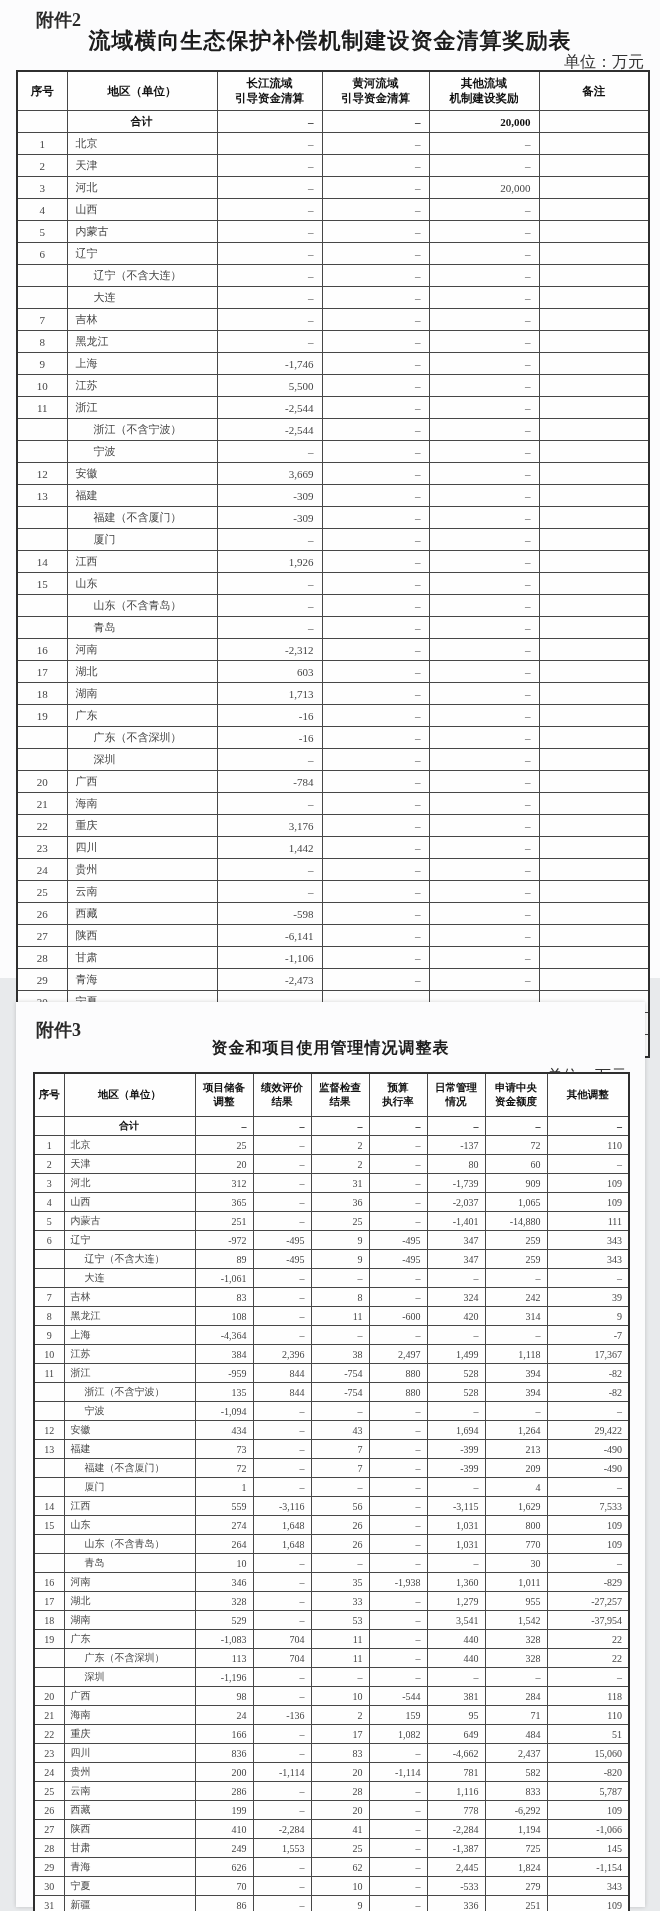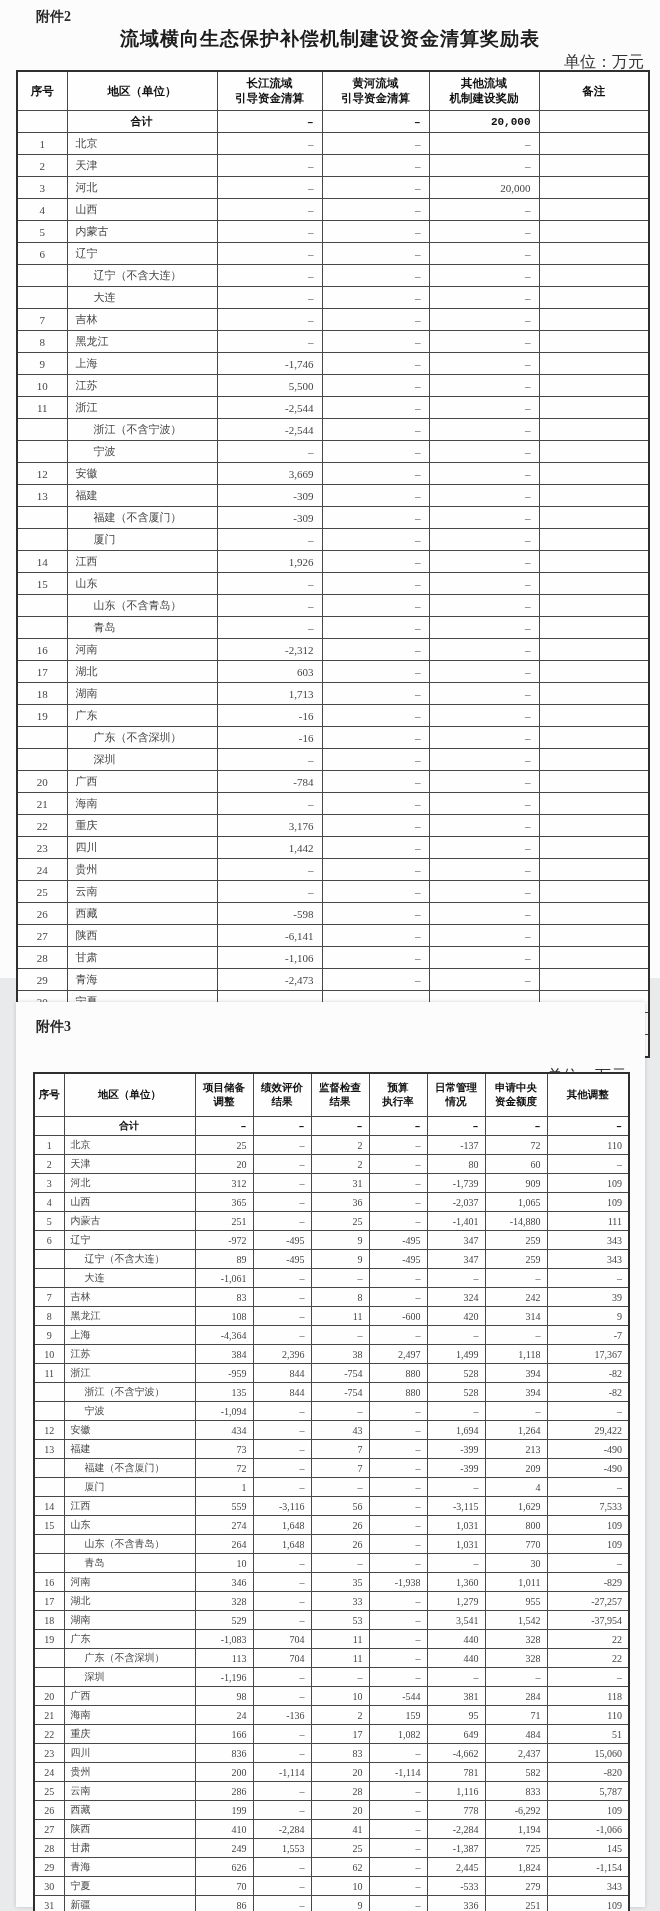--- a/index.html
+++ b/index.html
@@ -6,43 +6,43 @@
   body{
     width:660px;height:1911px;position:relative;
     background:#e8eaec;
     font-family:"Liberation Serif","DejaVu Serif",serif;
     color:#2f2f2f;
   }
   .page{position:absolute;background:#fcfcfd;box-shadow:0 0 4px rgba(0,0,0,.18);}
   #page1{left:0;top:0;width:660px;height:978px;box-shadow:none;}
   #page2{left:16px;top:1002px;width:629px;height:905px;}
 
-  .attach-label{position:absolute;font-weight:bold;font-size:14px;color:#2a2a2a;}
+  .attach-label{position:absolute;font-weight:bold;font-size:18px;color:#2a2a2a;}
   #page1 .attach-label{left:36px;top:8px;}
   #page2 .attach-label{left:20px;top:16px;}
 
   .doc-title{position:absolute;left:0;width:100%;text-align:center;
     font-weight:bold;color:#1c1c1c;}
-  #page1 .doc-title{top:26px;font-size:19px;letter-spacing:1px;}
+  #page1 .doc-title{top:26px;font-size:22px;letter-spacing:1px;}
   #page2 .doc-title{top:36px;font-size:16px;letter-spacing:1px;}
 
   .unit{position:absolute;font-size:16px;color:#333;}
   #page1 .unit{right:16px;top:52px;}
   #page2 .unit{right:18px;top:64px;}
 
   table{border-collapse:collapse;table-layout:fixed;background:#fefefe;position:absolute;padding-left:29px;}
   th,td{border:1px solid #474747;overflow:hidden;white-space:nowrap;}
   th{font-weight:bold;color:#111;white-space:pre-line;line-height:1.3;
      text-align:center;vertical-align:middle;padding:2px 1px;}
   td{color:#454545;vertical-align:middle;}
   td.seq{text-align:center;}
   td.region{text-align:left;padding-left:8px;}
   td.region.indent{padding-left:26px;}
   td.val{text-align:right;padding-right:8px;}
-  tr.total td{font-weight:bold;color:#101010;font-family:Liberation Mono, monospace;}
+  tr.total td{font-weight:bold;color:#101010;}
   tr.total td.region{text-align:center;padding-left:0;}
 
   .tbl{border:2px solid #2f2f2f;}
 
   .tbl1{left:16px;top:70px;width:632px;font-size:11px;}
   .tbl1 th{height:34px;font-size:11.5px;}
   .tbl1 td{height:19px;}
   .tbl1 col:nth-child(1){width:50px;}
   .tbl1 col:nth-child(2){width:150px;}
   .tbl1 col:nth-child(3){width:105px;}
@@ -439,20 +439,21 @@
           <td class="val">–</td>
           <td class="val">–</td>
           <td class="val"></td>
         </tr>
       </tbody>
   </table>
 </div>
 
 <div class="page" id="page2">
   <div class="attach-label">附件3</div>
+  <div class="doc-title">资金和项目使用管理情况调整表</div>
   <div class="unit">单位：万元</div>
   <table class="tbl tbl2">
     <colgroup>
         <col>
         <col>
         <col>
         <col>
         <col>
         <col>
         <col>

